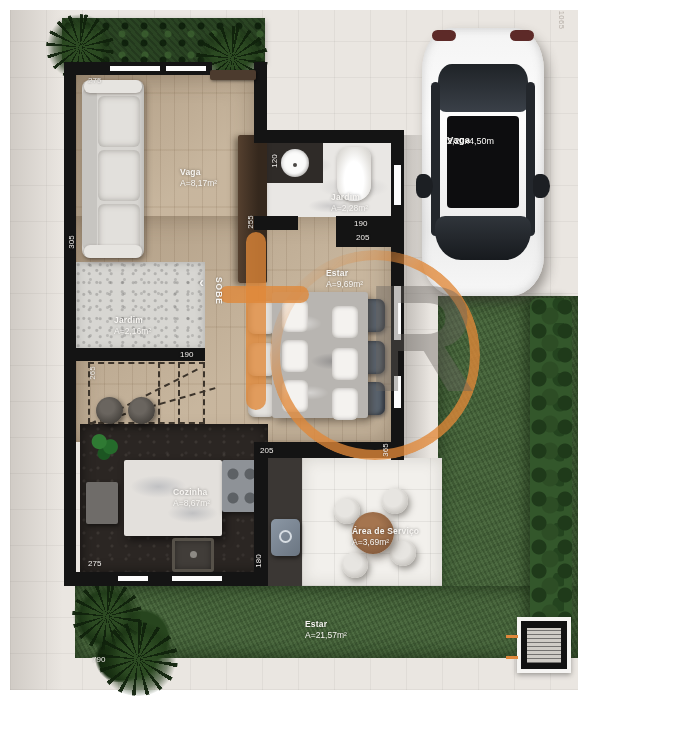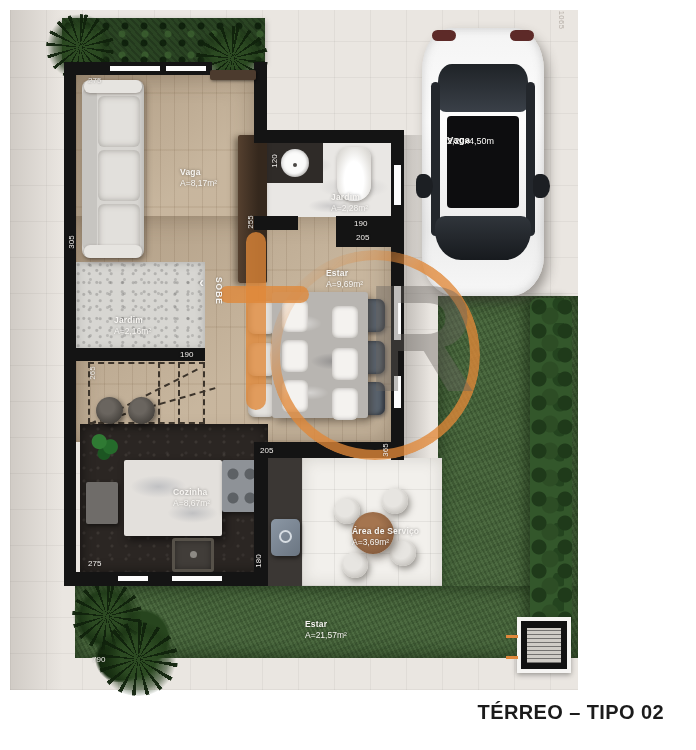--- a/index.html
+++ b/index.html
@@ -398,14 +398,13 @@
   <div class="vdim" style="left:92px;top:373px;">
       <span>265</span>
     </div>
   <div class="vdim" style="left:258px;top:561px;">
       <span>180</span>
     </div>
   <div class="lot-dim">
       <span>1065</span>
     </div>
 
-  <div class="title">TÉRREO – TIPO 02</div>
 </div>
 
 </body></html>

